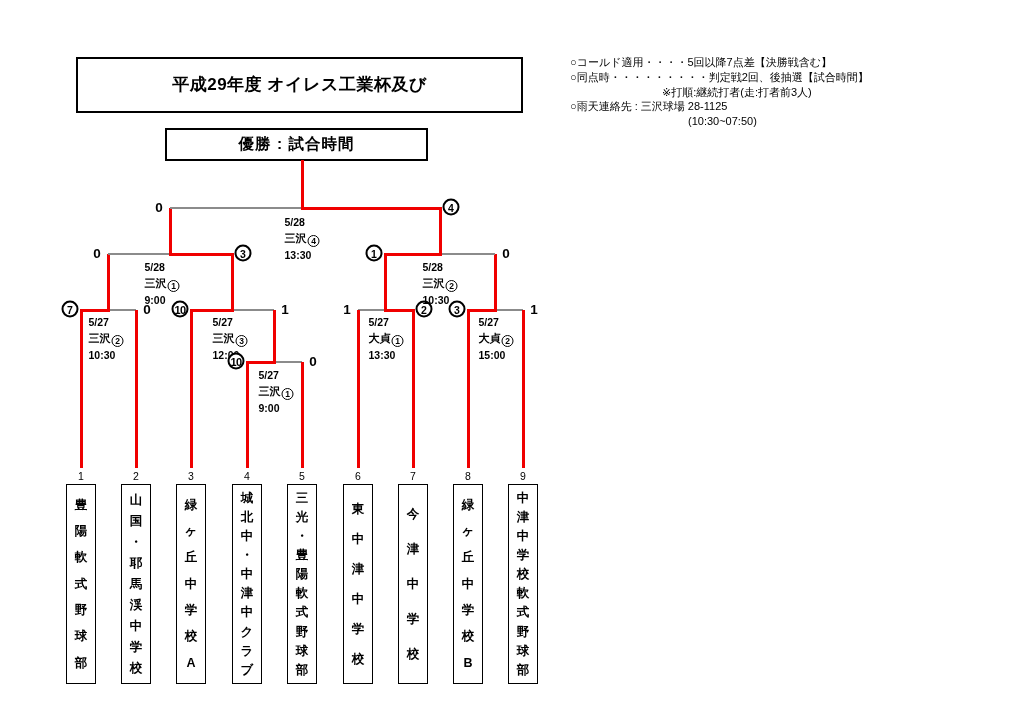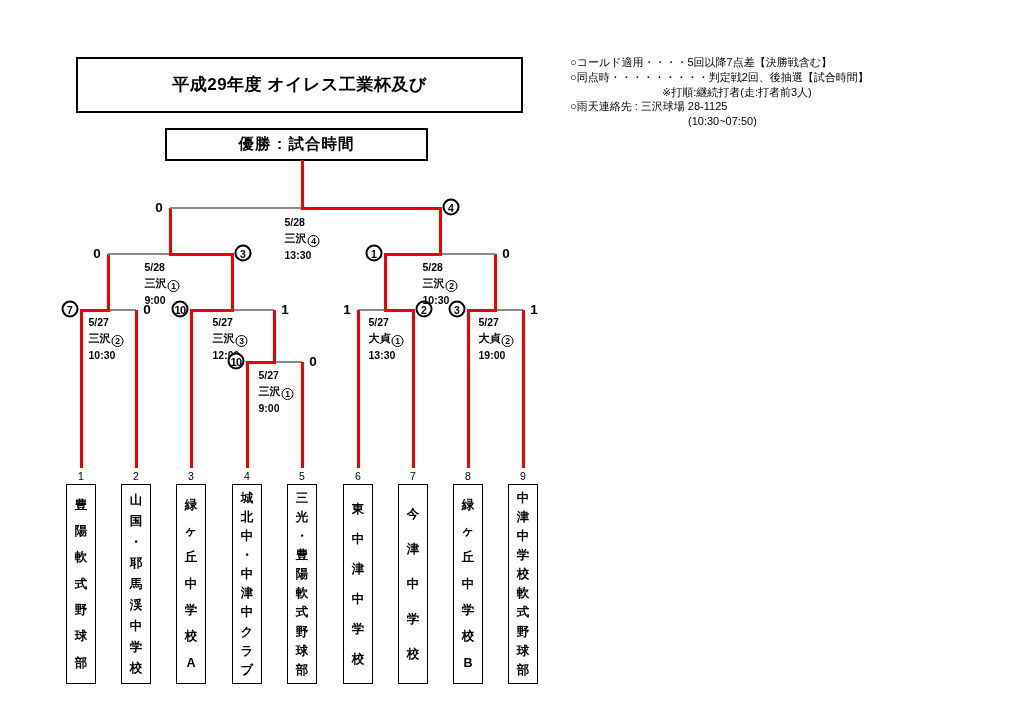--- a/index.html
+++ b/index.html
@@ -92,21 +92,21 @@
         <div class="mtime">13:30</div>
       </div>
       <div class="hl-gray" style="left: 495px; top: 309.25px; width: 28px;"></div>
       <div class="hl-red" style="left: 466.5px; top: 308.5px; width: 30px;"></div>
       <div class="vline" style="left: 493.5px; top: 254px; height: 57.5px;"></div>
       <span class="score circ" style="left: 457px; top: 309px;">3</span>
       <span class="score plain" style="left: 534px; top: 309px;">1</span>
       <div class="minfo" style="left: 496px; top: 314px;">
         <div class="mdate">5/27</div>
         <div class="mvenue">大貞<span class="crt">2</span></div>
-        <div class="mtime">19:00</div>
+        <div class="mtime">15:00</div>
       </div>
       <div class="hl-gray" style="left: 108px; top: 253.25px; width: 62px;"></div>
       <div class="hl-red" style="left: 168.5px; top: 252.5px; width: 65px;"></div>
       <div class="vline" style="left: 168.5px; top: 208px; height: 47.5px;"></div>
       <span class="score plain" style="left: 97px; top: 253px;">0</span>
       <span class="score circ" style="left: 243px; top: 253px;">3</span>
       <div class="minfo" style="left: 162px; top: 259px;">
         <div class="mdate">5/28</div>
         <div class="mvenue">三沢<span class="crt">1</span></div>
         <div class="mtime">9:00</div>

